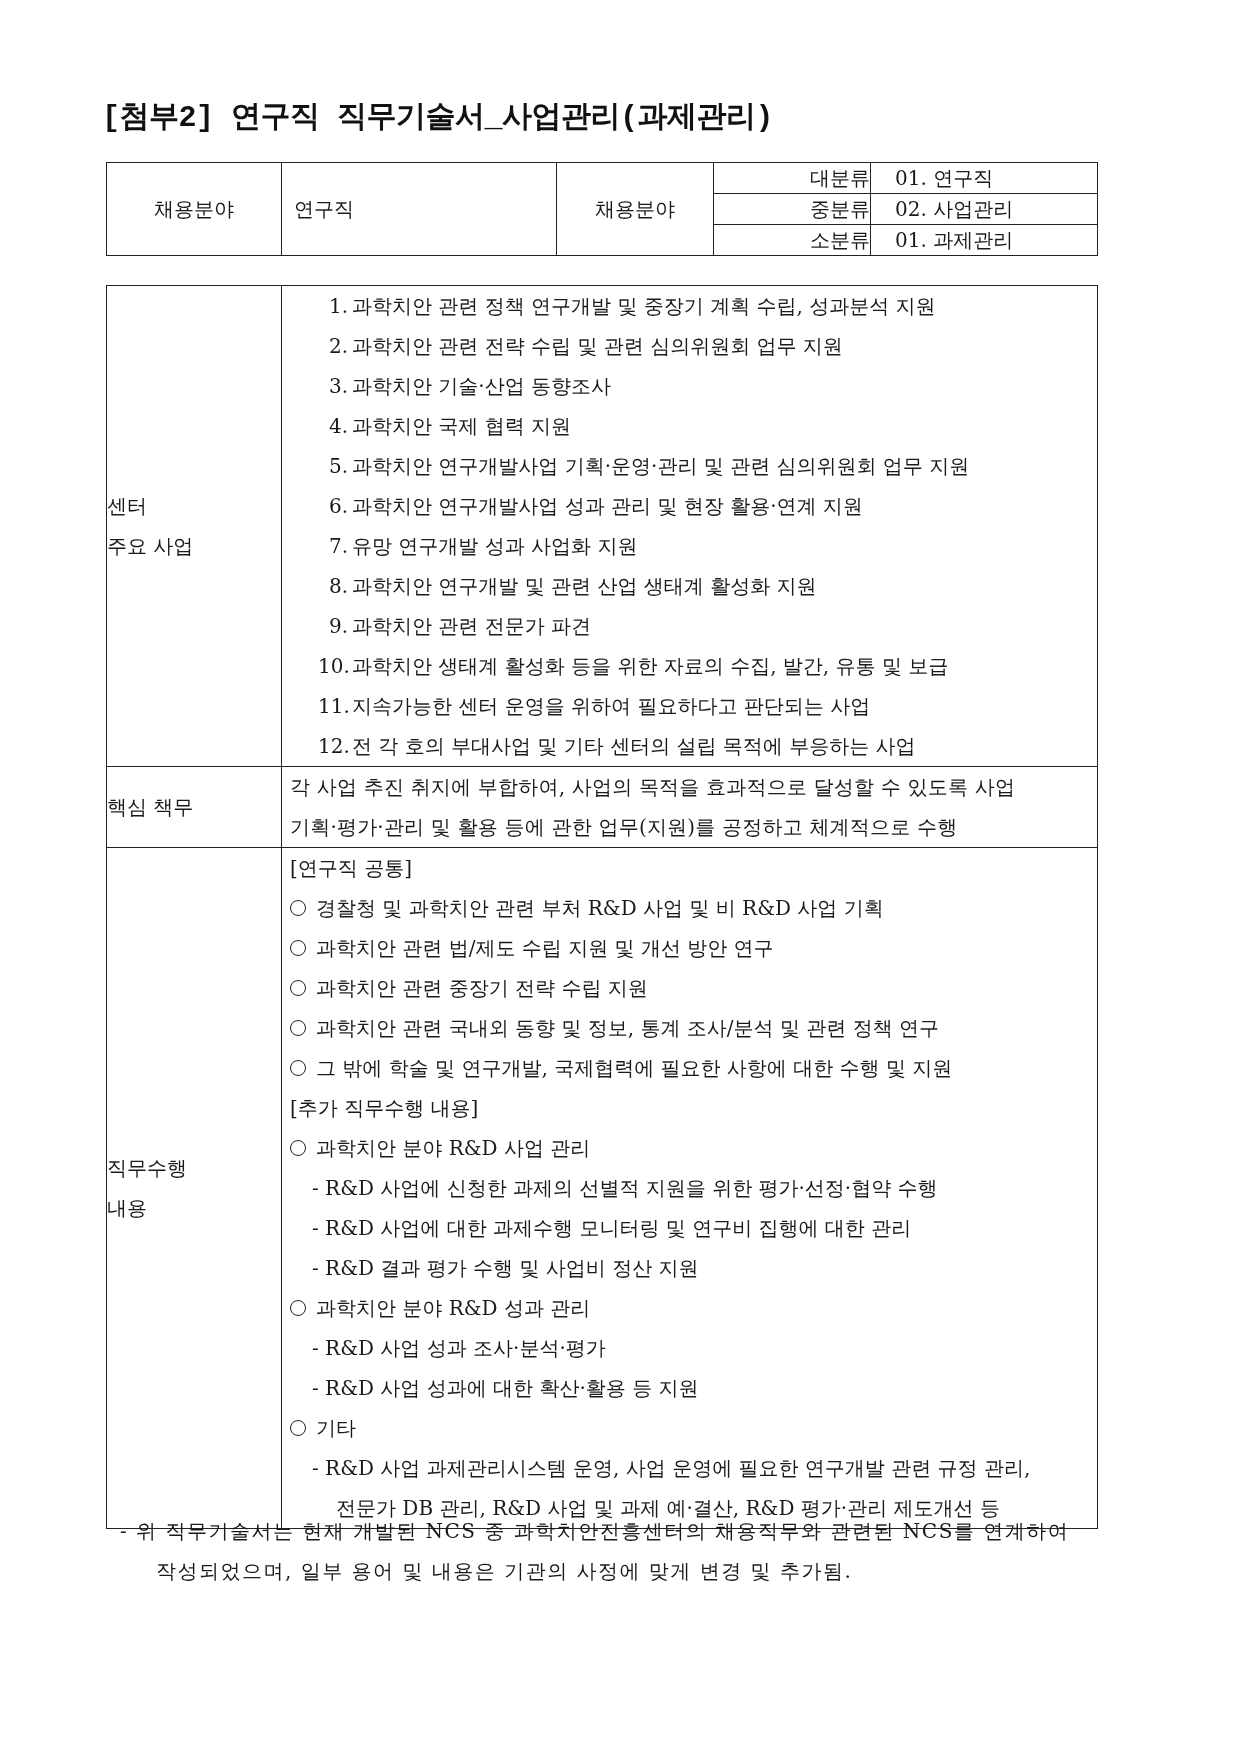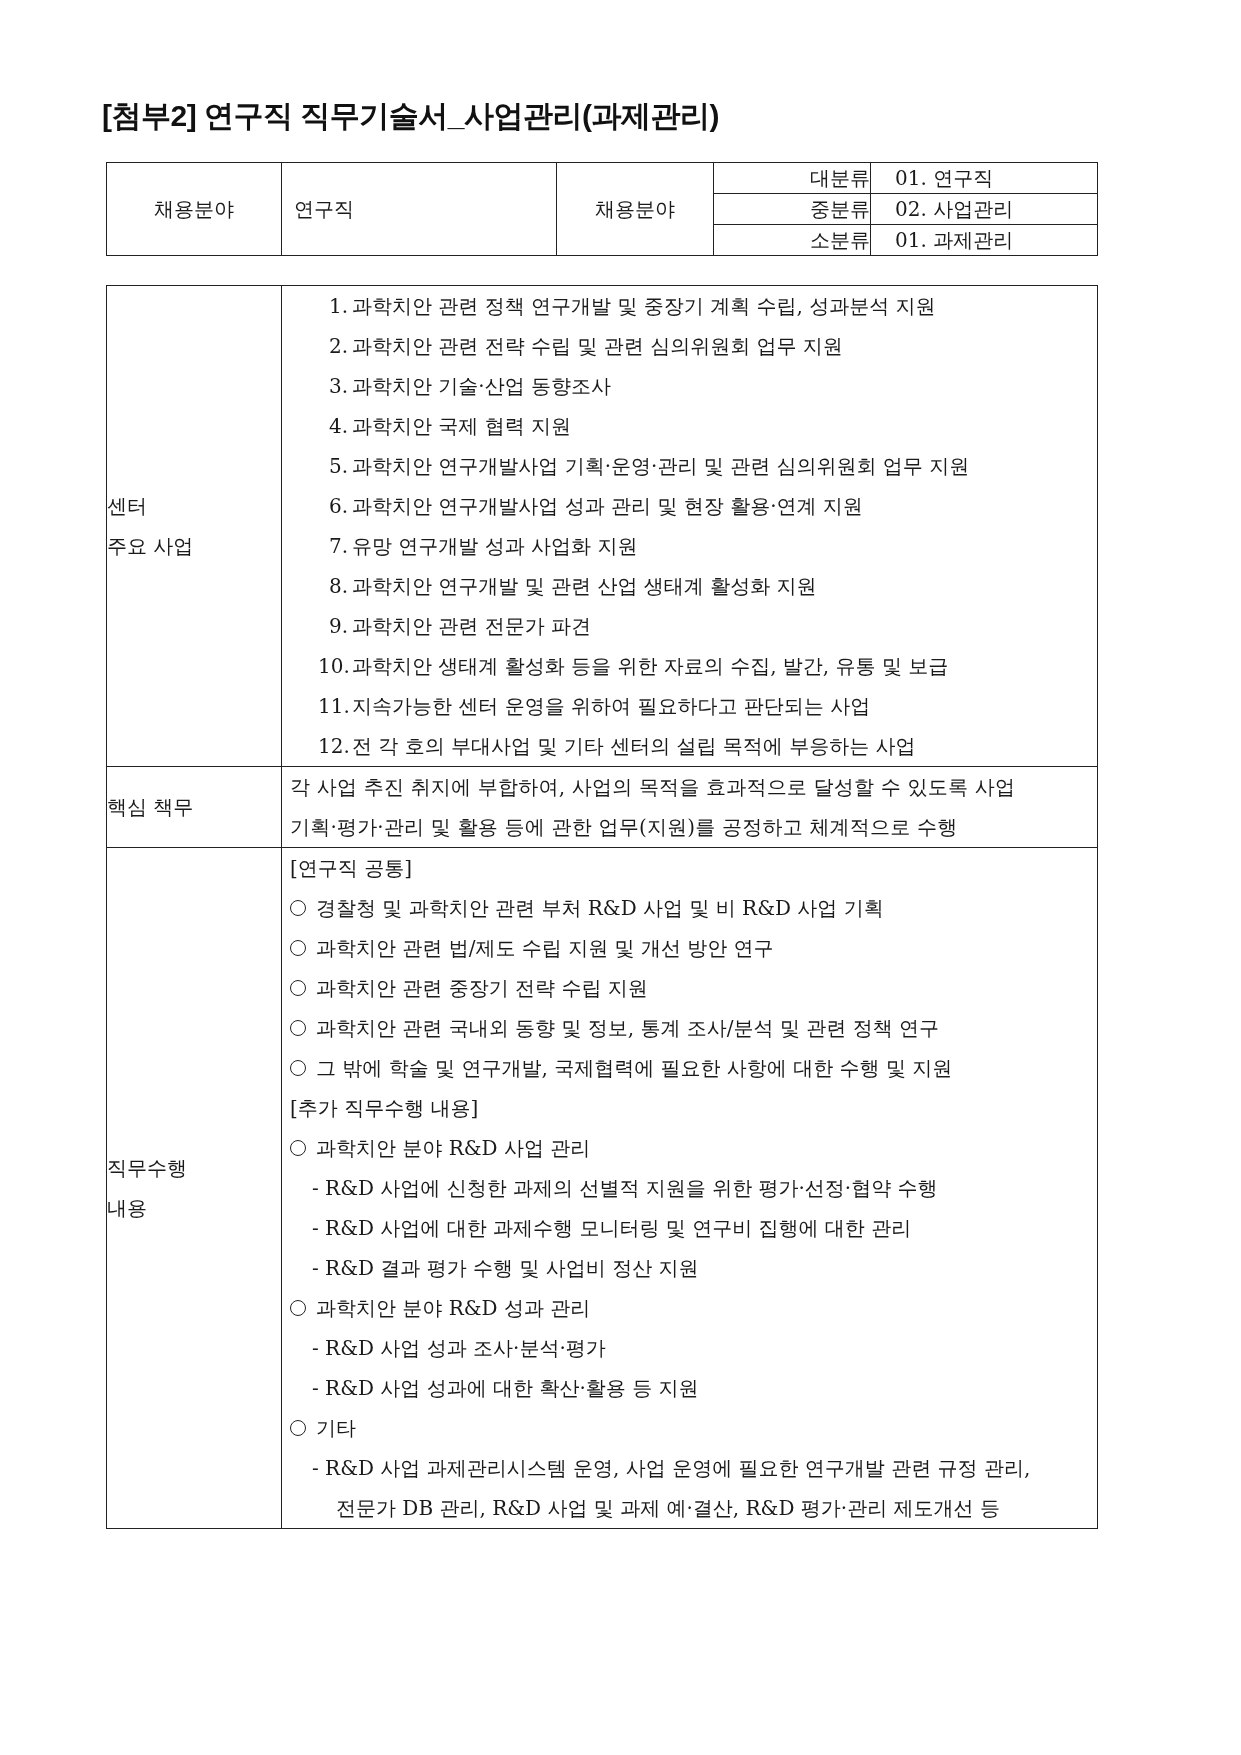--- a/index.html
+++ b/index.html
@@ -12,21 +12,21 @@
       height: 1755px;
       position: relative;
       font-family: "DejaVu Serif", "Liberation Serif", serif;
       color: #1a1a1a;
       overflow: hidden;
     }
     .title {
       position: absolute;
       left: 102px;
       top: 96px;
-      font-family: Liberation Sans, sans-serif;
+      font-family: Liberation Mono, monospace;
       font-weight: bold;
       font-size: 30px;
       letter-spacing: -0.5px;
       color: #111;
       white-space: nowrap;
     }
     table {
       border-collapse: collapse;
       position: absolute;
       left: 106px;
@@ -199,13 +199,17 @@
 
       <div class="perf-line perf-bullet"><span class="circle"></span><span>기타</span></div>
       <div class="perf-line perf-sub">- R&amp;D 사업 과제관리시스템 운영, 사업 운영에 필요한 연구개발 관련 규정 관리,</div>
       <div class="perf-line perf-sub2">전문가 DB 관리, R&amp;D 사업 및 과제 예·결산, R&amp;D 평가·관리 제도개선 등</div>
     </td>
   </tr>
 </tbody>
   </table>
 
 <div class="notes">
+  <div class="note-body">
+    <span>- 위 직무기술서는 현재 개발된 NCS 중 과학치안진흥센터의 채용직무와 관련된 NCS를 연계하여</span>
+    <span class="indent">작성되었으며, 일부 용어 및 내용은 기관의 사정에 맞게 변경 및 추가됨.</span>
+  </div>
 </div>
 
 </body></html>

